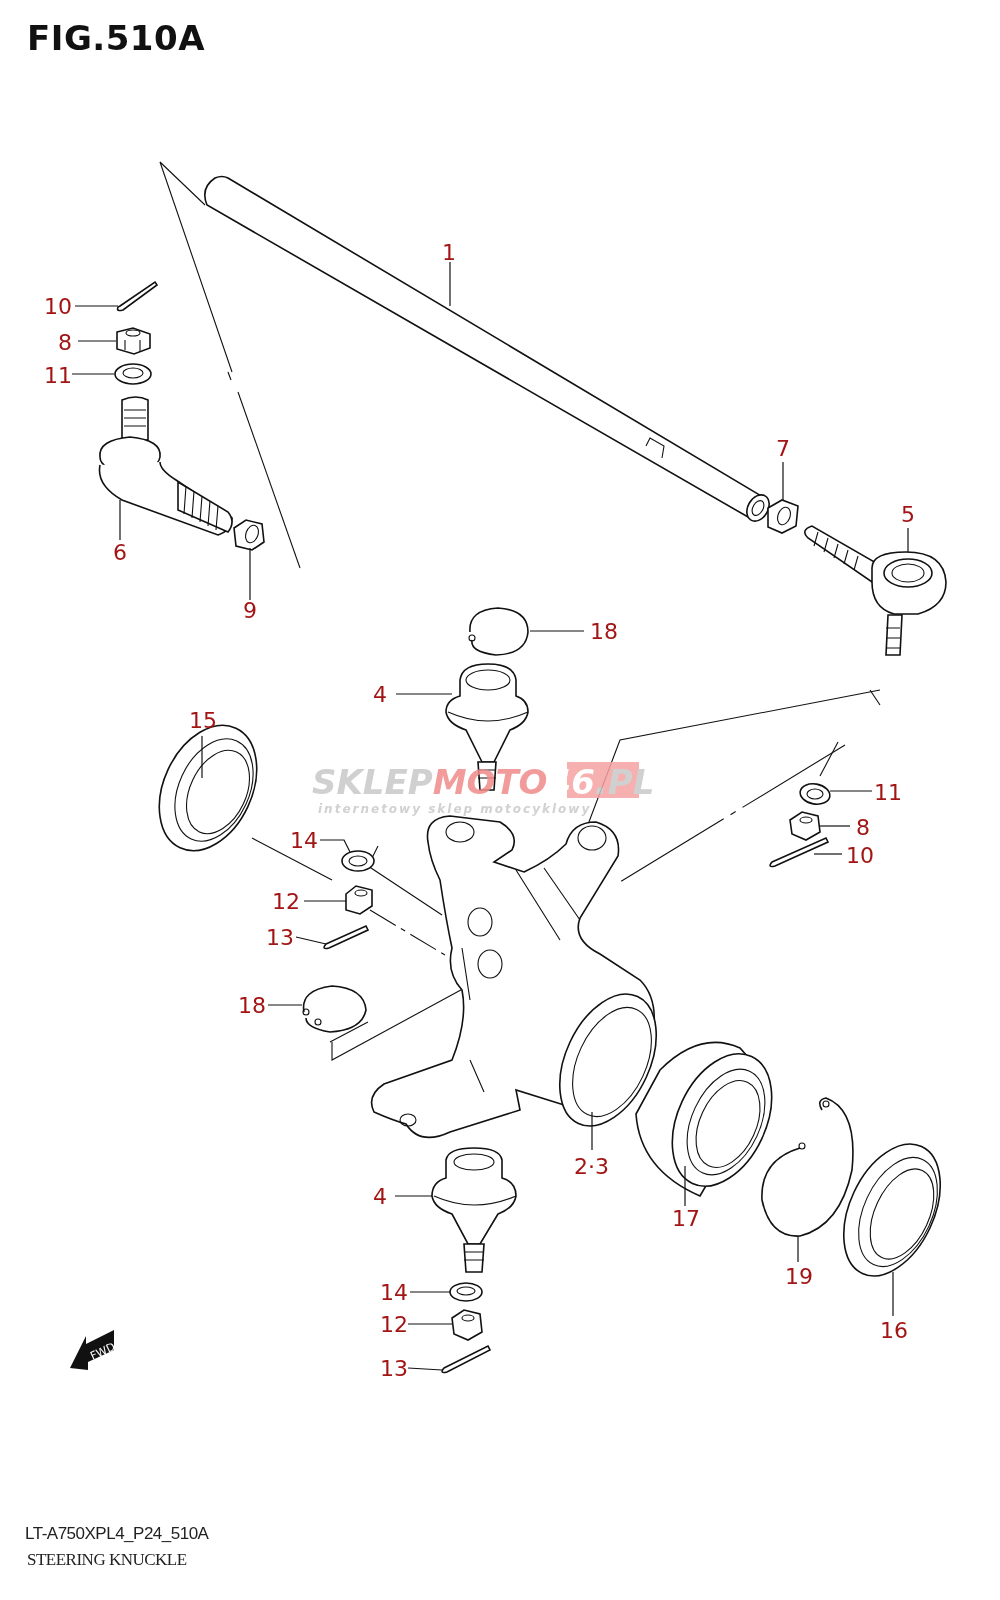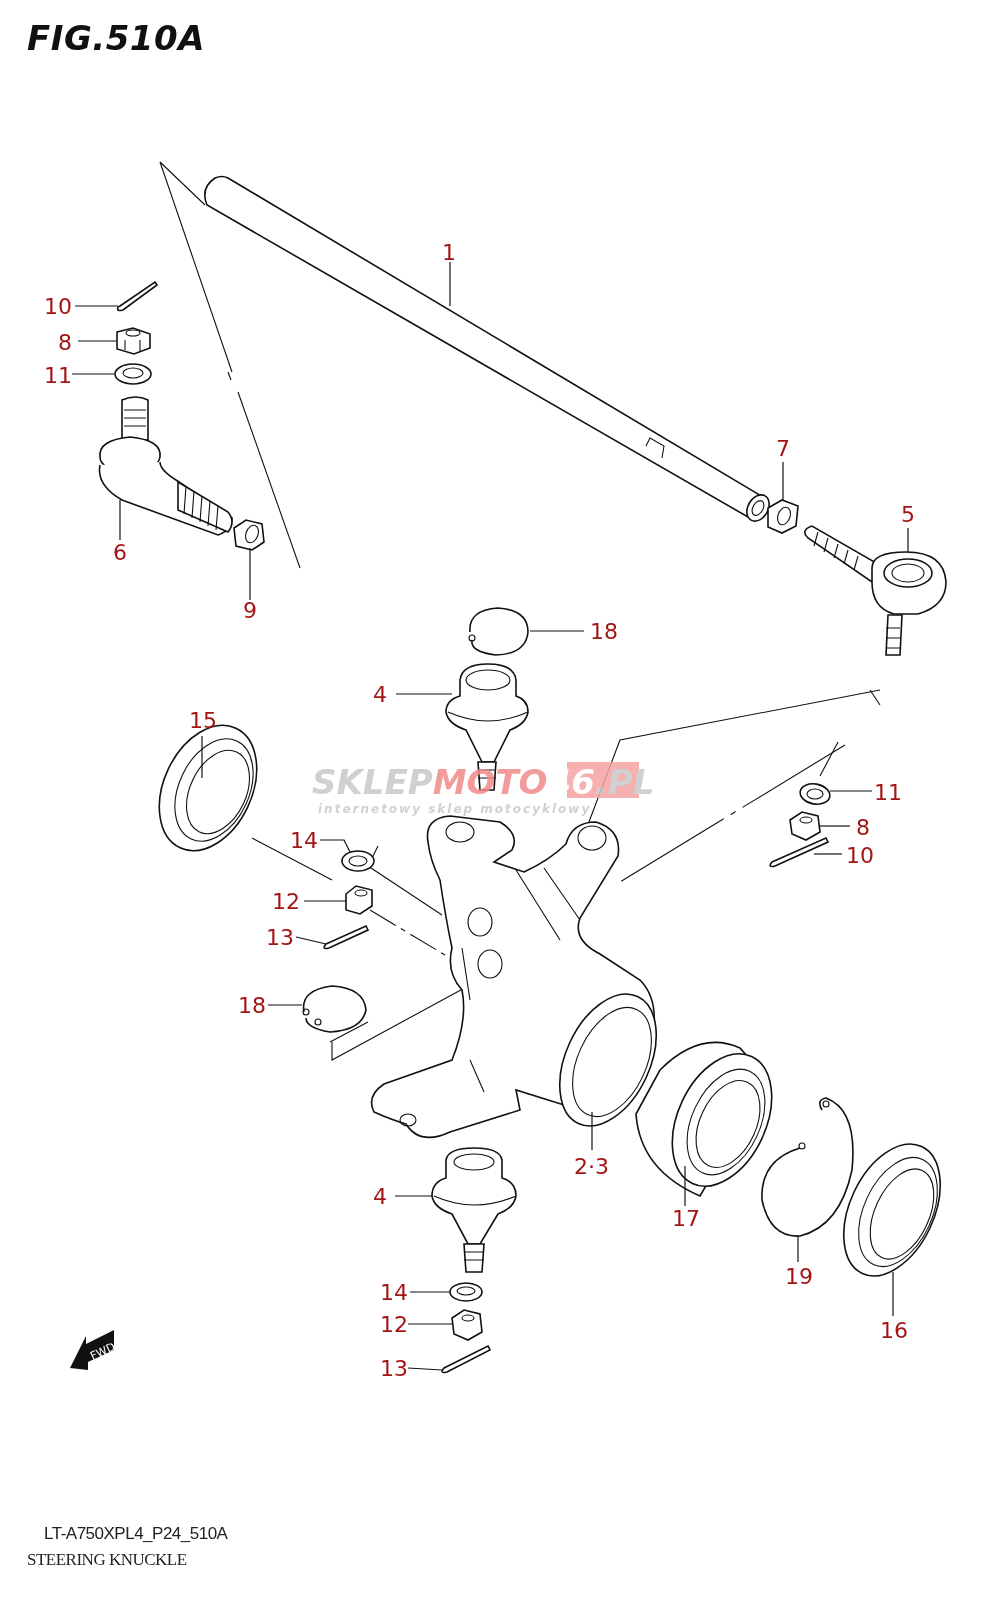--- a/index.html
+++ b/index.html
@@ -1,27 +1,27 @@
 <!DOCTYPE html>
 <html><head>
 <meta charset="utf-8">
 <style>
   html, body { margin:0; padding:0; background:#ffffff; }
   body { width:1000px; height:1600px; position:relative; overflow:hidden;
          font-family:"DejaVu Sans", sans-serif; }
   #fig-title { position:absolute; left:27px; top:18px; font-size:34px; font-weight:bold;
-               color:#111; letter-spacing:0.5px; font-family:"DejaVu Sans", sans-serif;font-style:italic; }
+               color:#111; letter-spacing:0.5px; font-family:"DejaVu Sans", sans-serif; }
   #diagram { position:absolute; left:0; top:0; width:1000px; height:1600px; }
   .callout { font-family:"DejaVu Sans", sans-serif; font-size:22px; fill:#a31515; }
   .thin { stroke:#111; stroke-width:1.1; fill:none; }
   .lead { stroke:#111; stroke-width:1.2; fill:none; }
   .part { fill:#fff; stroke:#111; stroke-width:1.6; }
   .wm-big { font-family:"DejaVu Sans", sans-serif; font-weight:bold; font-style:italic; font-size:34px; }
   .wm-small { font-family:"DejaVu Sans", sans-serif; font-weight:bold; font-style:italic; font-size:12px; fill:#c9c9c9; letter-spacing:2px; }
-  #code-label { position:absolute; left:44px; top:1524px; font-size:17px; color:#222;
+  #code-label { position:absolute; left:25px; top:1524px; font-size:17px; color:#222;
                 font-family:"Liberation Sans", sans-serif; letter-spacing:-0.5px; }
   #name-label { position:absolute; left:27px; top:1550px; font-size:17px; color:#222;
                 font-family:Liberation Serif, serif; letter-spacing:-0.5px; }
 </style>
 </head>
 <body>
 
 <div id="fig-title">FIG.510A</div>
 
 <svg id="diagram" viewBox="0 0 1000 1600">

